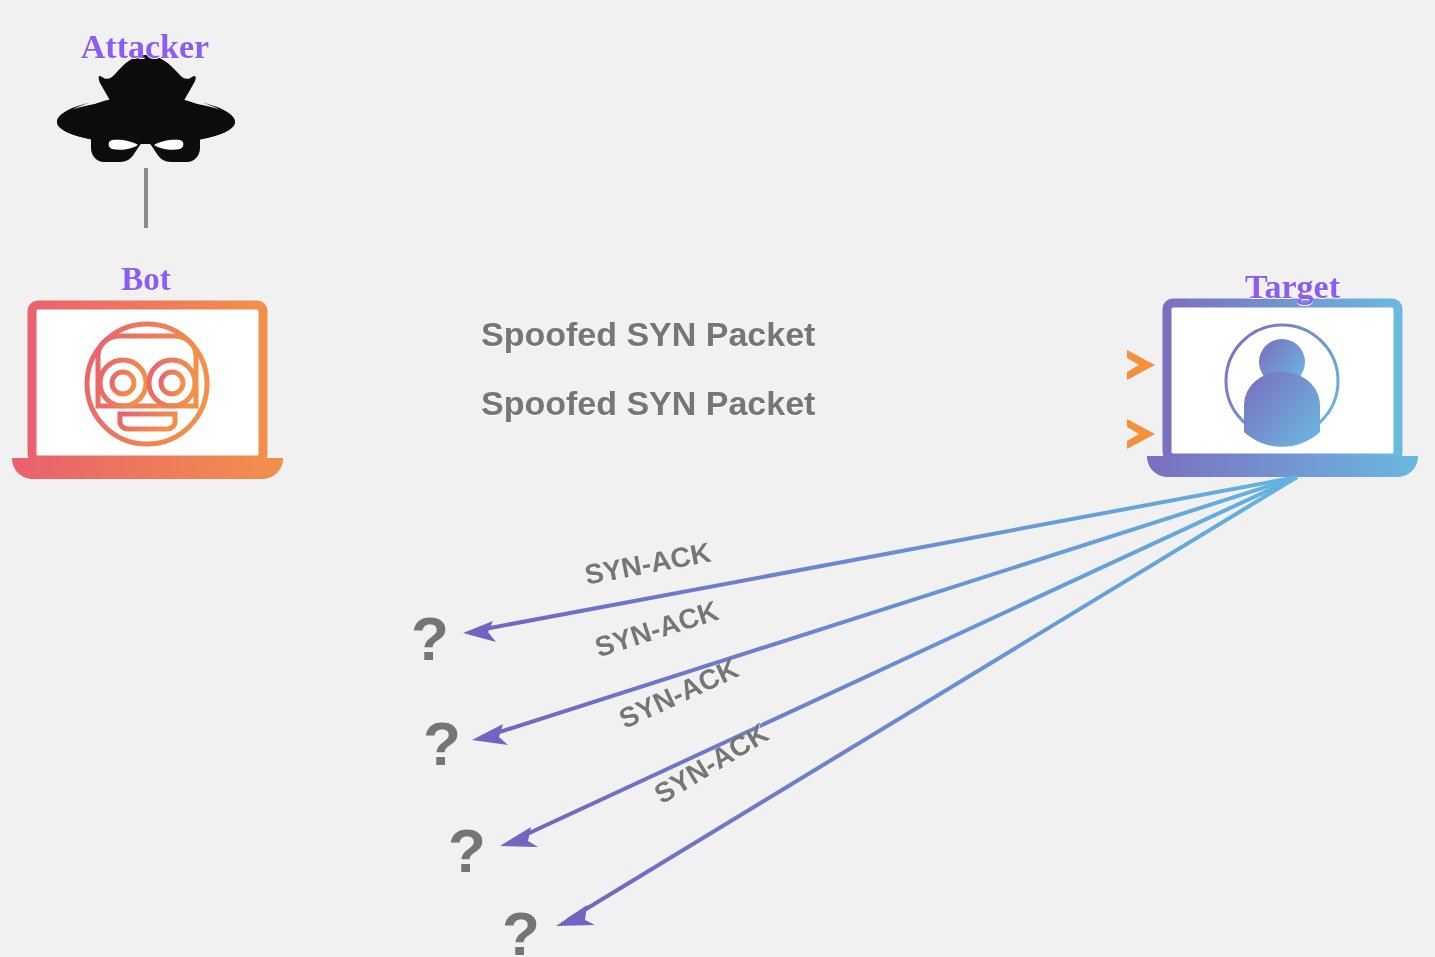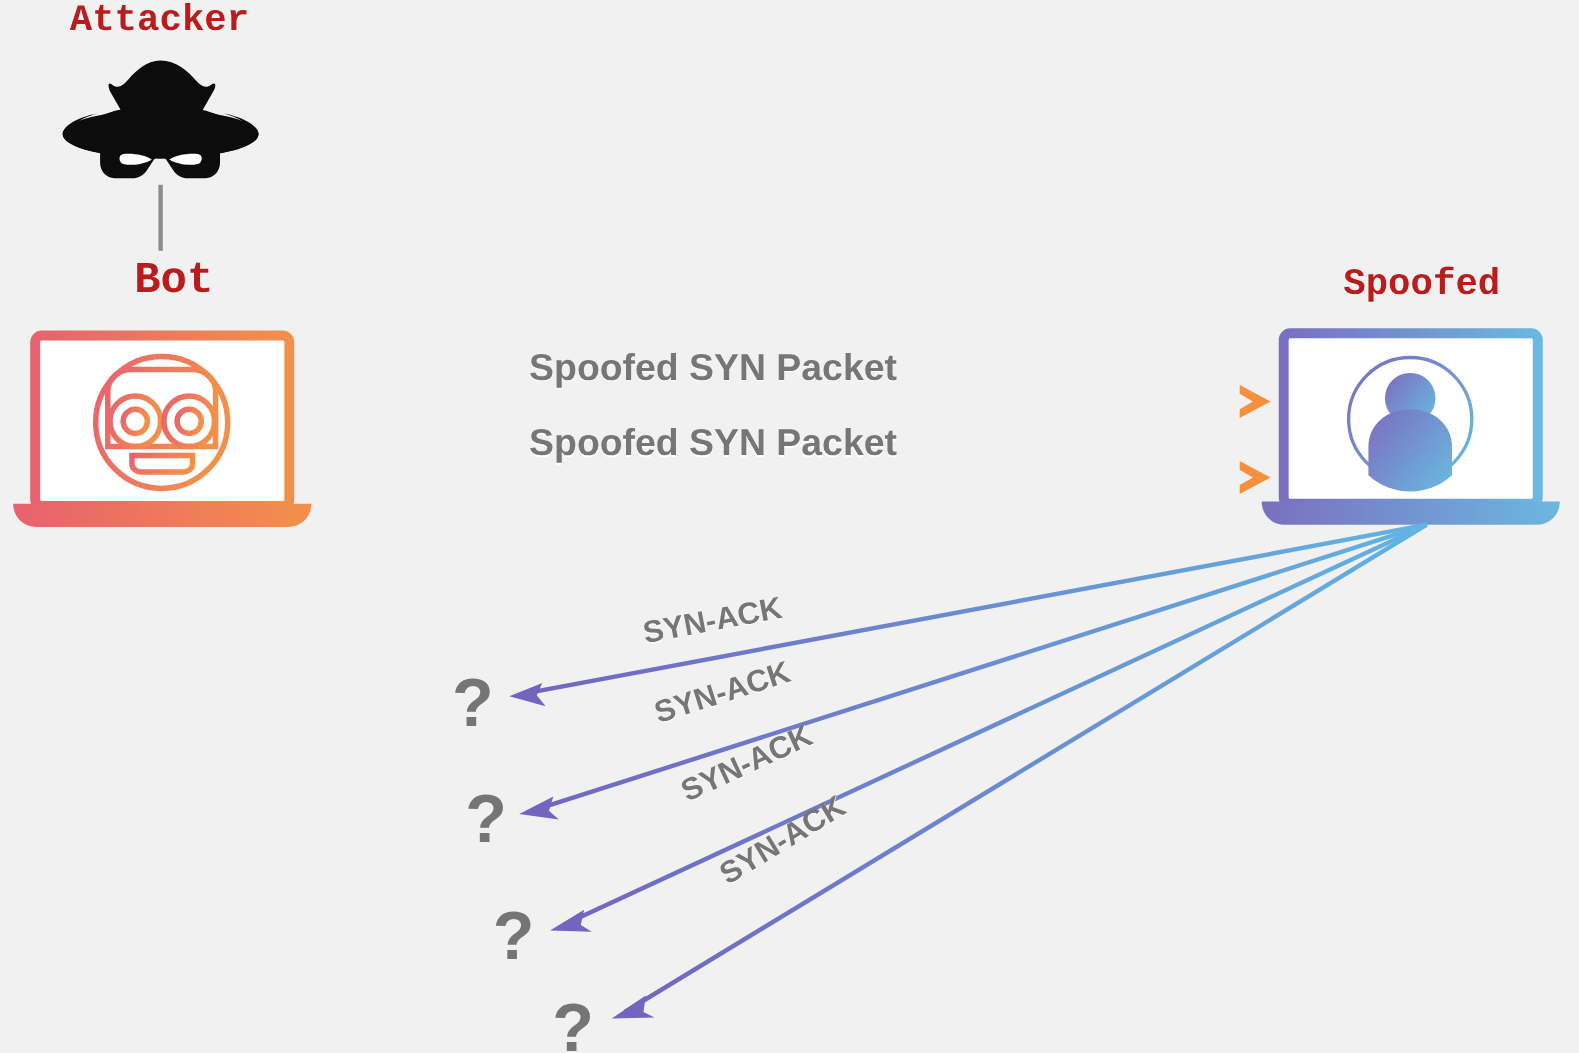--- a/index.html
+++ b/index.html
@@ -17,41 +17,41 @@
   }
   #stage svg.layer {
     position: absolute;
     left: 0;
     top: 0;
     width: 1435px;
     height: 957px;
   }
   .node-label {
     position: absolute;
-    font-family: Liberation Mono, monospace;
+    font-family: Liberation Serif, serif;
     font-weight: bold;
-    color: #b91c1c;
+    color: #8b5cf6;
     text-shadow: 0 1px 0 #ffffff;
     white-space: nowrap;
     user-select: none;
+    margin-top: 28px;
   }
   #attacker-label {
     left: 0px;
     top: 0px;
     width: 290px;
     text-align: center;
     font-size: 34px;
   }
   #bot-label {
     left: 0px;
     top: 233px;
     width: 292px;
     text-align: center;
-    font-size: 40px;
-    padding-left: 12px;
+    font-size: 33px;
   }
   #target-label {
     left: 1150px;
     top: 240px;
     width: 285px;
     text-align: center;
     font-size: 34px;
   }
   .edge-label {
     position: absolute;
@@ -190,21 +190,21 @@
     <g fill="#757575" font-family="Liberation Sans, sans-serif" font-weight="bold" font-size="62">
       <text x="411" y="660">?</text>
       <text x="423" y="765">?</text>
       <text x="448" y="872">?</text>
       <text x="502" y="955">?</text>
     </g>
   </svg>
 
   <div class="node-label" id="attacker-label">Attacker</div>
   <div class="node-label" id="bot-label">Bot</div>
-  <div class="node-label" id="target-label">Spoofed</div>
+  <div class="node-label" id="target-label">Target</div>
 
   <div class="edge-label syn-label" style="left:481px; top:315px;">Spoofed SYN Packet</div>
   <div class="edge-label syn-label" style="left:481px; top:384px;">Spoofed SYN Packet</div>
 
   <div class="edge-label synack-label" style="left:585px; top:560px; transform:rotate(-10.6deg);">SYN-ACK</div>
   <div class="edge-label synack-label" style="left:596px; top:633px; transform:rotate(-17.7deg);">SYN-ACK</div>
   <div class="edge-label synack-label" style="left:621px; top:705px; transform:rotate(-24.9deg);">SYN-ACK</div>
   <div class="edge-label synack-label" style="left:657px; top:781px; transform:rotate(-31.3deg);">SYN-ACK</div>
 
 </div>

